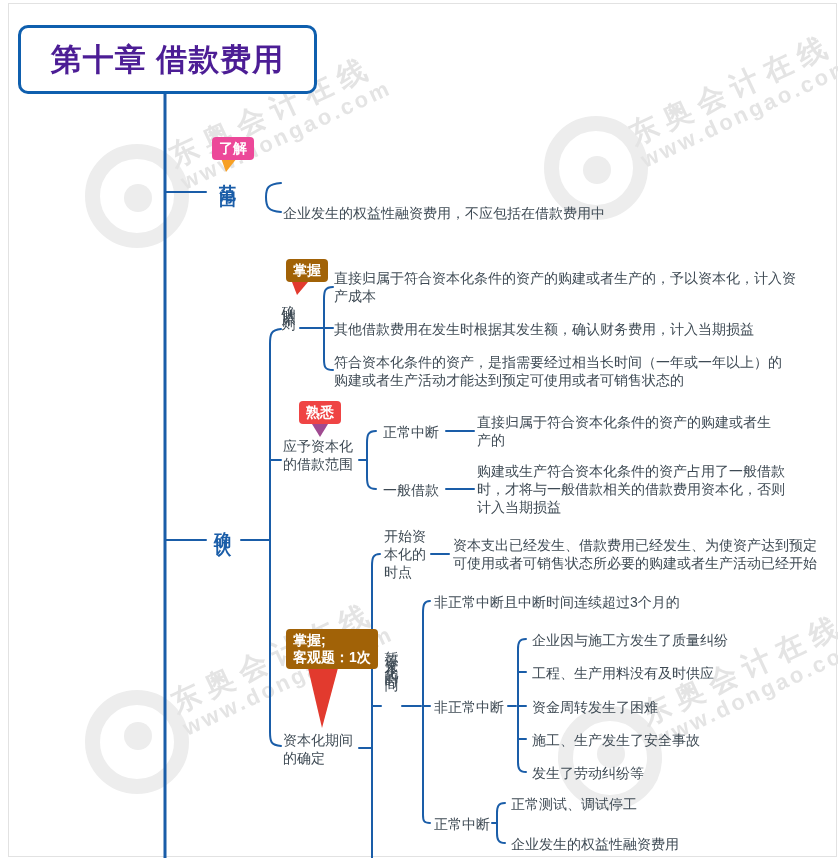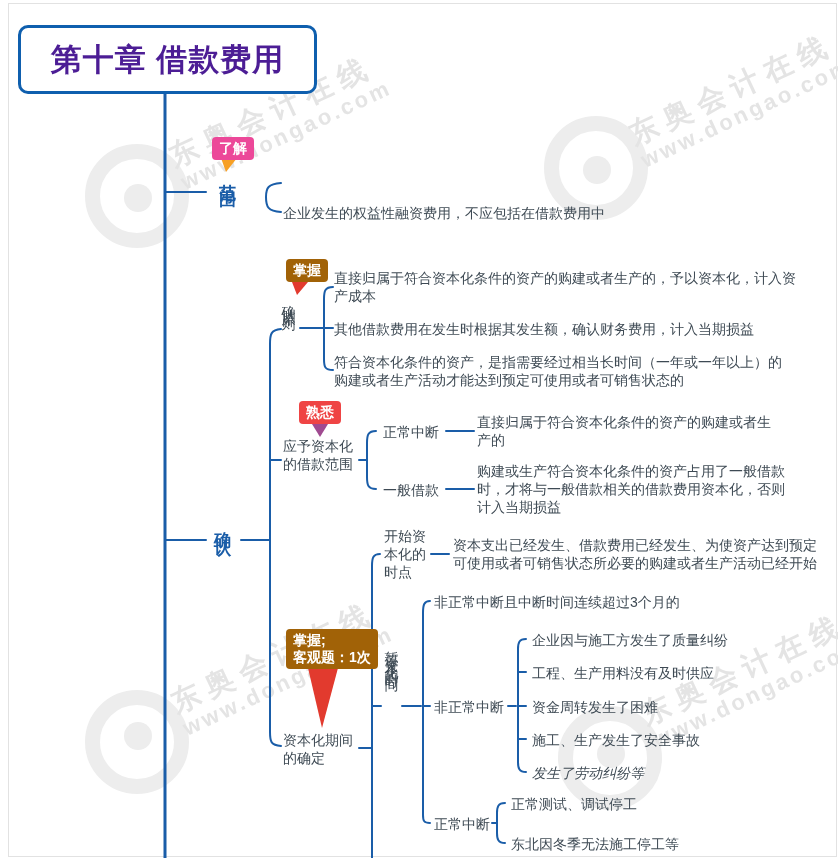--- a/index.html
+++ b/index.html
@@ -154,19 +154,19 @@
   <div class="abs leaf" style="left:453px;top:536px;width:370px;">资本支出已经发生、借款费用已经发生、为使资产达到预定可使用或者可销售状态所必要的购建或者生产活动已经开始</div>
 
   <div class="abs vlabel gray-vlabel" style="left:383px;top:639px;">暂停资本化的时间</div>
   <div class="abs leaf nowrap" style="left:434px;top:593px;">非正常中断且中断时间连续超过3个月的</div>
 
   <div class="abs leaf nowrap" style="left:434px;top:698px;">非正常中断</div>
   <div class="abs leaf nowrap" style="left:532px;top:631px;">企业因与施工方发生了质量纠纷</div>
   <div class="abs leaf nowrap" style="left:532px;top:664px;">工程、生产用料没有及时供应</div>
   <div class="abs leaf nowrap" style="left:532px;top:698px;">资金周转发生了困难</div>
   <div class="abs leaf nowrap" style="left:532px;top:731px;">施工、生产发生了安全事故</div>
-  <div class="abs leaf nowrap" style="left:532px;top:764px;font-style:italic;">发生了劳动纠纷等</div>
+  <div class="abs leaf nowrap" style="left:532px;top:764px;">发生了劳动纠纷等</div>
 
   <div class="abs leaf nowrap" style="left:434px;top:815px;">正常中断</div>
   <div class="abs leaf nowrap" style="left:511px;top:795px;">正常测试、调试停工</div>
-  <div class="abs leaf nowrap" style="left:511px;top:835px;">东北因冬季无法施工停工等</div>
+  <div class="abs leaf nowrap" style="left:511px;top:835px;">企业发生的权益性融资费用</div>
 
 </div>
 
 </body></html>

